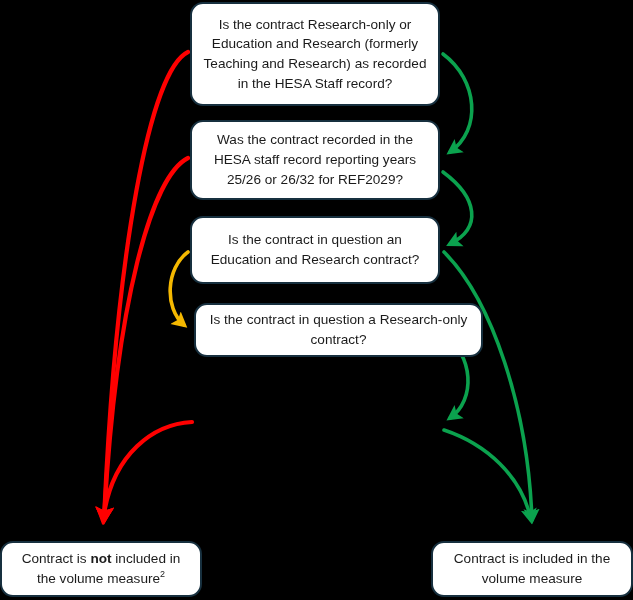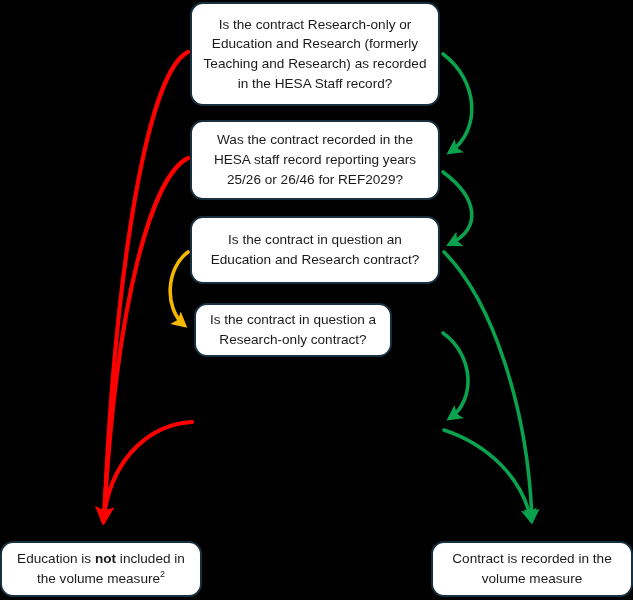--- a/index.html
+++ b/index.html
@@ -33,21 +33,21 @@
     z-index: 3;
   }
   .node .txt { display: block; width: 100%; }
   .node sup { font-size: 0.66em; vertical-align: super; line-height: 0; }
   .node b { font-weight: bold; margin-top: 40px; }
 
   
   #q1 { left: 190px; top: 2px;   width: 250px; height: 104px; }
   #q2 { left: 190px; top: 120px; width: 250px; height: 80px; }
   #q3 { left: 190px; top: 216px; width: 250px; height: 68px; }
-  #q4 { left: 194px; top: 303px; width: 198px; height: 54px; }
+  #q4 { left: 194px; top: 303px; width: 289px; height: 54px; }
   #q5 { left: 194px; top: 375px; width: 246px); height: 94px; }
   #q5 { left: 194px; top: 375px; width: 246px; height: 94px; }
 
   
   #outNo  { left: 0px;   top: 541px; width: 202px; height: 56px; }
   #outYes { left: 431px; top: 541px; width: 202px; height: 56px; }
 
   #arrows {
     position: absolute;
     left: 0; top: 0;
@@ -109,35 +109,35 @@
     <g>
       <path d="M188,252 C166,268 164,308 184,325" fill="none" stroke="#F5B800" stroke-width="3.6" stroke-linecap="round" marker-end="url(#ah-amber)"></path>
     </g>
   </svg>
 
   <div class="node" id="q1">
     <span class="txt">Is the contract Research-only or Education and Research (formerly Teaching and Research) as recorded in the HESA Staff record?</span>
   </div>
 
   <div class="node" id="q2">
-    <span class="txt">Was the contract recorded in the HESA staff record reporting years 25/26 or 26/46 for REF2029?</span>
+    <span class="txt">Was the contract recorded in the HESA staff record reporting years 25/26 or 26/32 for REF2029?</span>
   </div>
 
   <div class="node" id="q3">
     <span class="txt">Is the contract in question an Education and Research contract?</span>
   </div>
 
   <div class="node" id="q4">
     <span class="txt">Is the contract in question a Research-only contract?</span>
   </div>
 
 
   <div class="node" id="outNo">
     <span class="txt">
-      <span>Education is </span><b>not</b><span> included in the volume measure</span><sup>2</sup>
+      <span>Contract is </span><b>not</b><span> included in the volume measure</span><sup>2</sup>
     </span>
   </div>
 
   <div class="node" id="outYes">
-    <span class="txt">Contract is recorded in the volume measure</span>
+    <span class="txt">Contract is included in the volume measure</span>
   </div>
 
 </div>
 
 </body></html>

